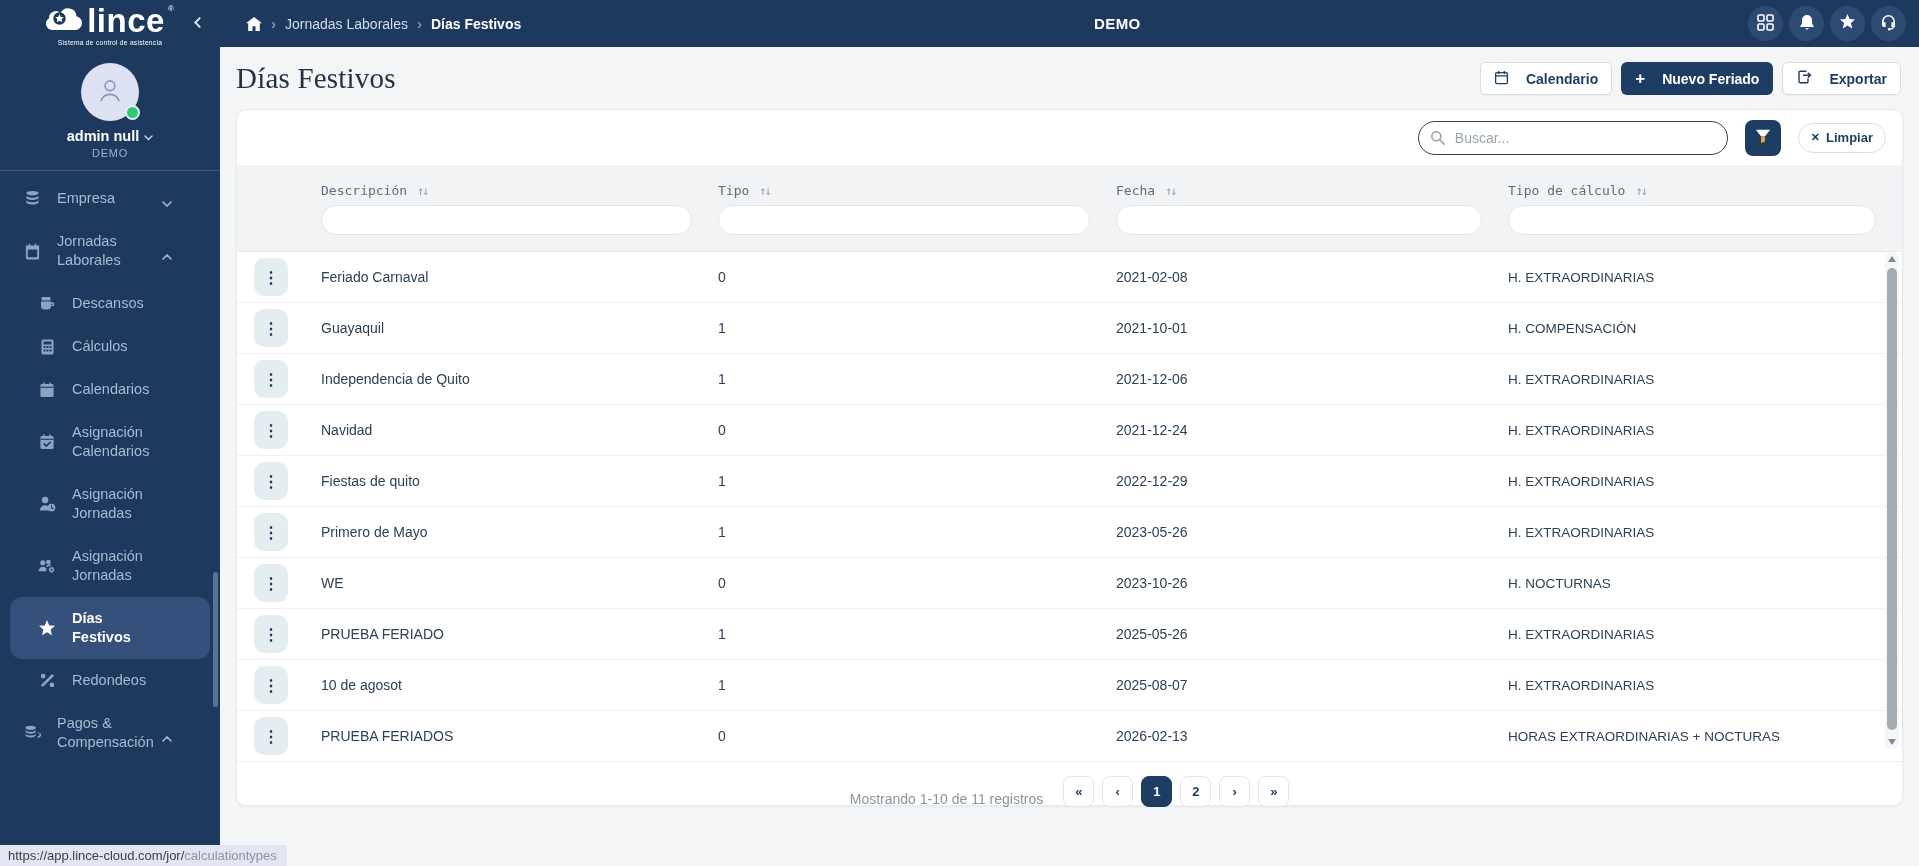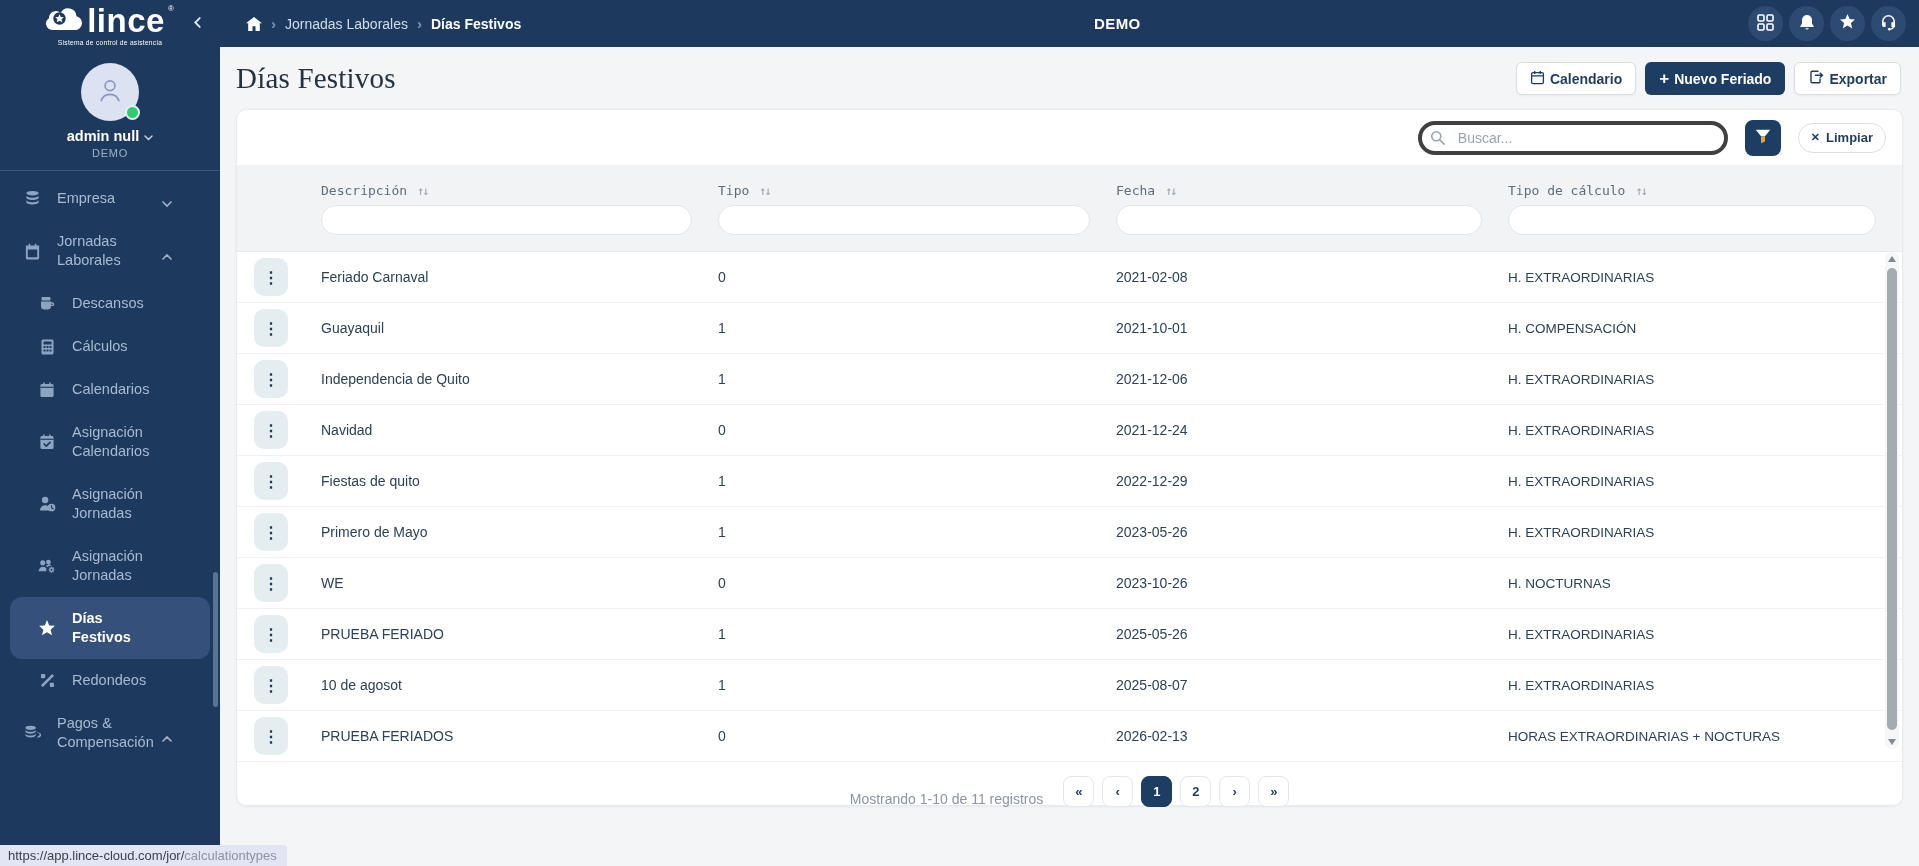--- a/index.html
+++ b/index.html
@@ -43,30 +43,30 @@
   .mi.active { background:#35507b; }
   .mi.active .mlabel { color:#fff; font-weight:bold; }
   .mi.active .mico { color:#fff; }
   .side-scroll-thumb { position:absolute; right:2px; top:525px; width:5px; height:135px; border-radius:3px; background:rgba(150,172,202,.5); cursor:grab; }
 
   
   .main { position:absolute; left:220px; top:47px; right:0; bottom:0; }
   .page-head { display:flex; align-items:center; padding:15px 18px 0 16px; }
   .page-title { font-family:"Liberation Serif",serif; font-size:29px; color:#243142; font-weight:500; letter-spacing:.2px; }
   .head-actions { margin-left:auto; display:flex; gap:9px; }
-  .btn { height:33px; display:inline-flex; align-items:center; gap:5px; padding:0 13px; border-radius:6px; font-size:14px; font-weight:bold; border:1px solid transparent; cursor:pointer; font-family:inherit; }
+  .btn { height:33px; display:inline-flex; align-items:center; gap:17px; padding:0 13px; border-radius:6px; font-size:14px; font-weight:bold; border:1px solid transparent; cursor:pointer; font-family:inherit; }
   .btn-light { background:#fff; border-color:#d9dde2; color:#1e3c5f; box-shadow:0 1px 2px rgba(30,50,80,.05); }
   .btn-primary { background:#1e3d63; color:#fff; }
   .plus-glyph { font-size:17px; font-weight:bold; line-height:1; }
 
   .card { margin:14px 16px 0; height:697px; background:#fff; border:1px solid #e8ebee; border-radius:10px; position:relative; box-shadow:0 1px 3px rgba(20,40,60,.05); }
 
   .toolbar { height:55px; display:flex; align-items:center; justify-content:flex-end; padding:0 16px; gap:17px; }
   .search-box { position:relative; width:310px; }
-  .search-input { width:100%; height:34px; border:4px solid #404040; border-radius:17px; padding:0 12px 0 36px; font-size:14px; color:#33414f; outline:none; font-family:inherit; background:#fff; }
+  .search-input { width:100%; height:34px; border:1px solid #404040; border-radius:17px; padding:0 12px 0 36px; font-size:14px; color:#33414f; outline:none; font-family:inherit; background:#fff; }
   .search-input::placeholder { color:#9aa4ae; }
   .search-icon { position:absolute; left:12px; top:9px; color:#98a2ac; pointer-events:none; }
   .filter-btn { width:36px; height:36px; border-radius:8px; background:#1e3d63; display:flex; align-items:center; justify-content:center; border:none; cursor:pointer; }
   .clear-btn { height:30px; display:inline-flex; align-items:center; gap:6px; padding:0 12px; border:1px solid #dbdfe4; border-radius:15px; background:#fff; color:#1e3c5f; font-size:13px; font-weight:bold; cursor:pointer; font-family:inherit; }
   .clear-x { font-size:11px; line-height:1; }
 
   .tgrid { display:grid; grid-template-columns:84px 397px 398px 392px 1fr; align-items:center; }
   .thead { background:#f2f3f5; height:35px; font-family:"DejaVu Sans Mono",monospace; font-size:13px; color:#5d6c7b; }
   .th { display:flex; align-items:center; gap:10px; cursor:pointer;margin-top:16px; }
   .sort { color:#93a0ad; font-size:12px; letter-spacing:-2px; }

